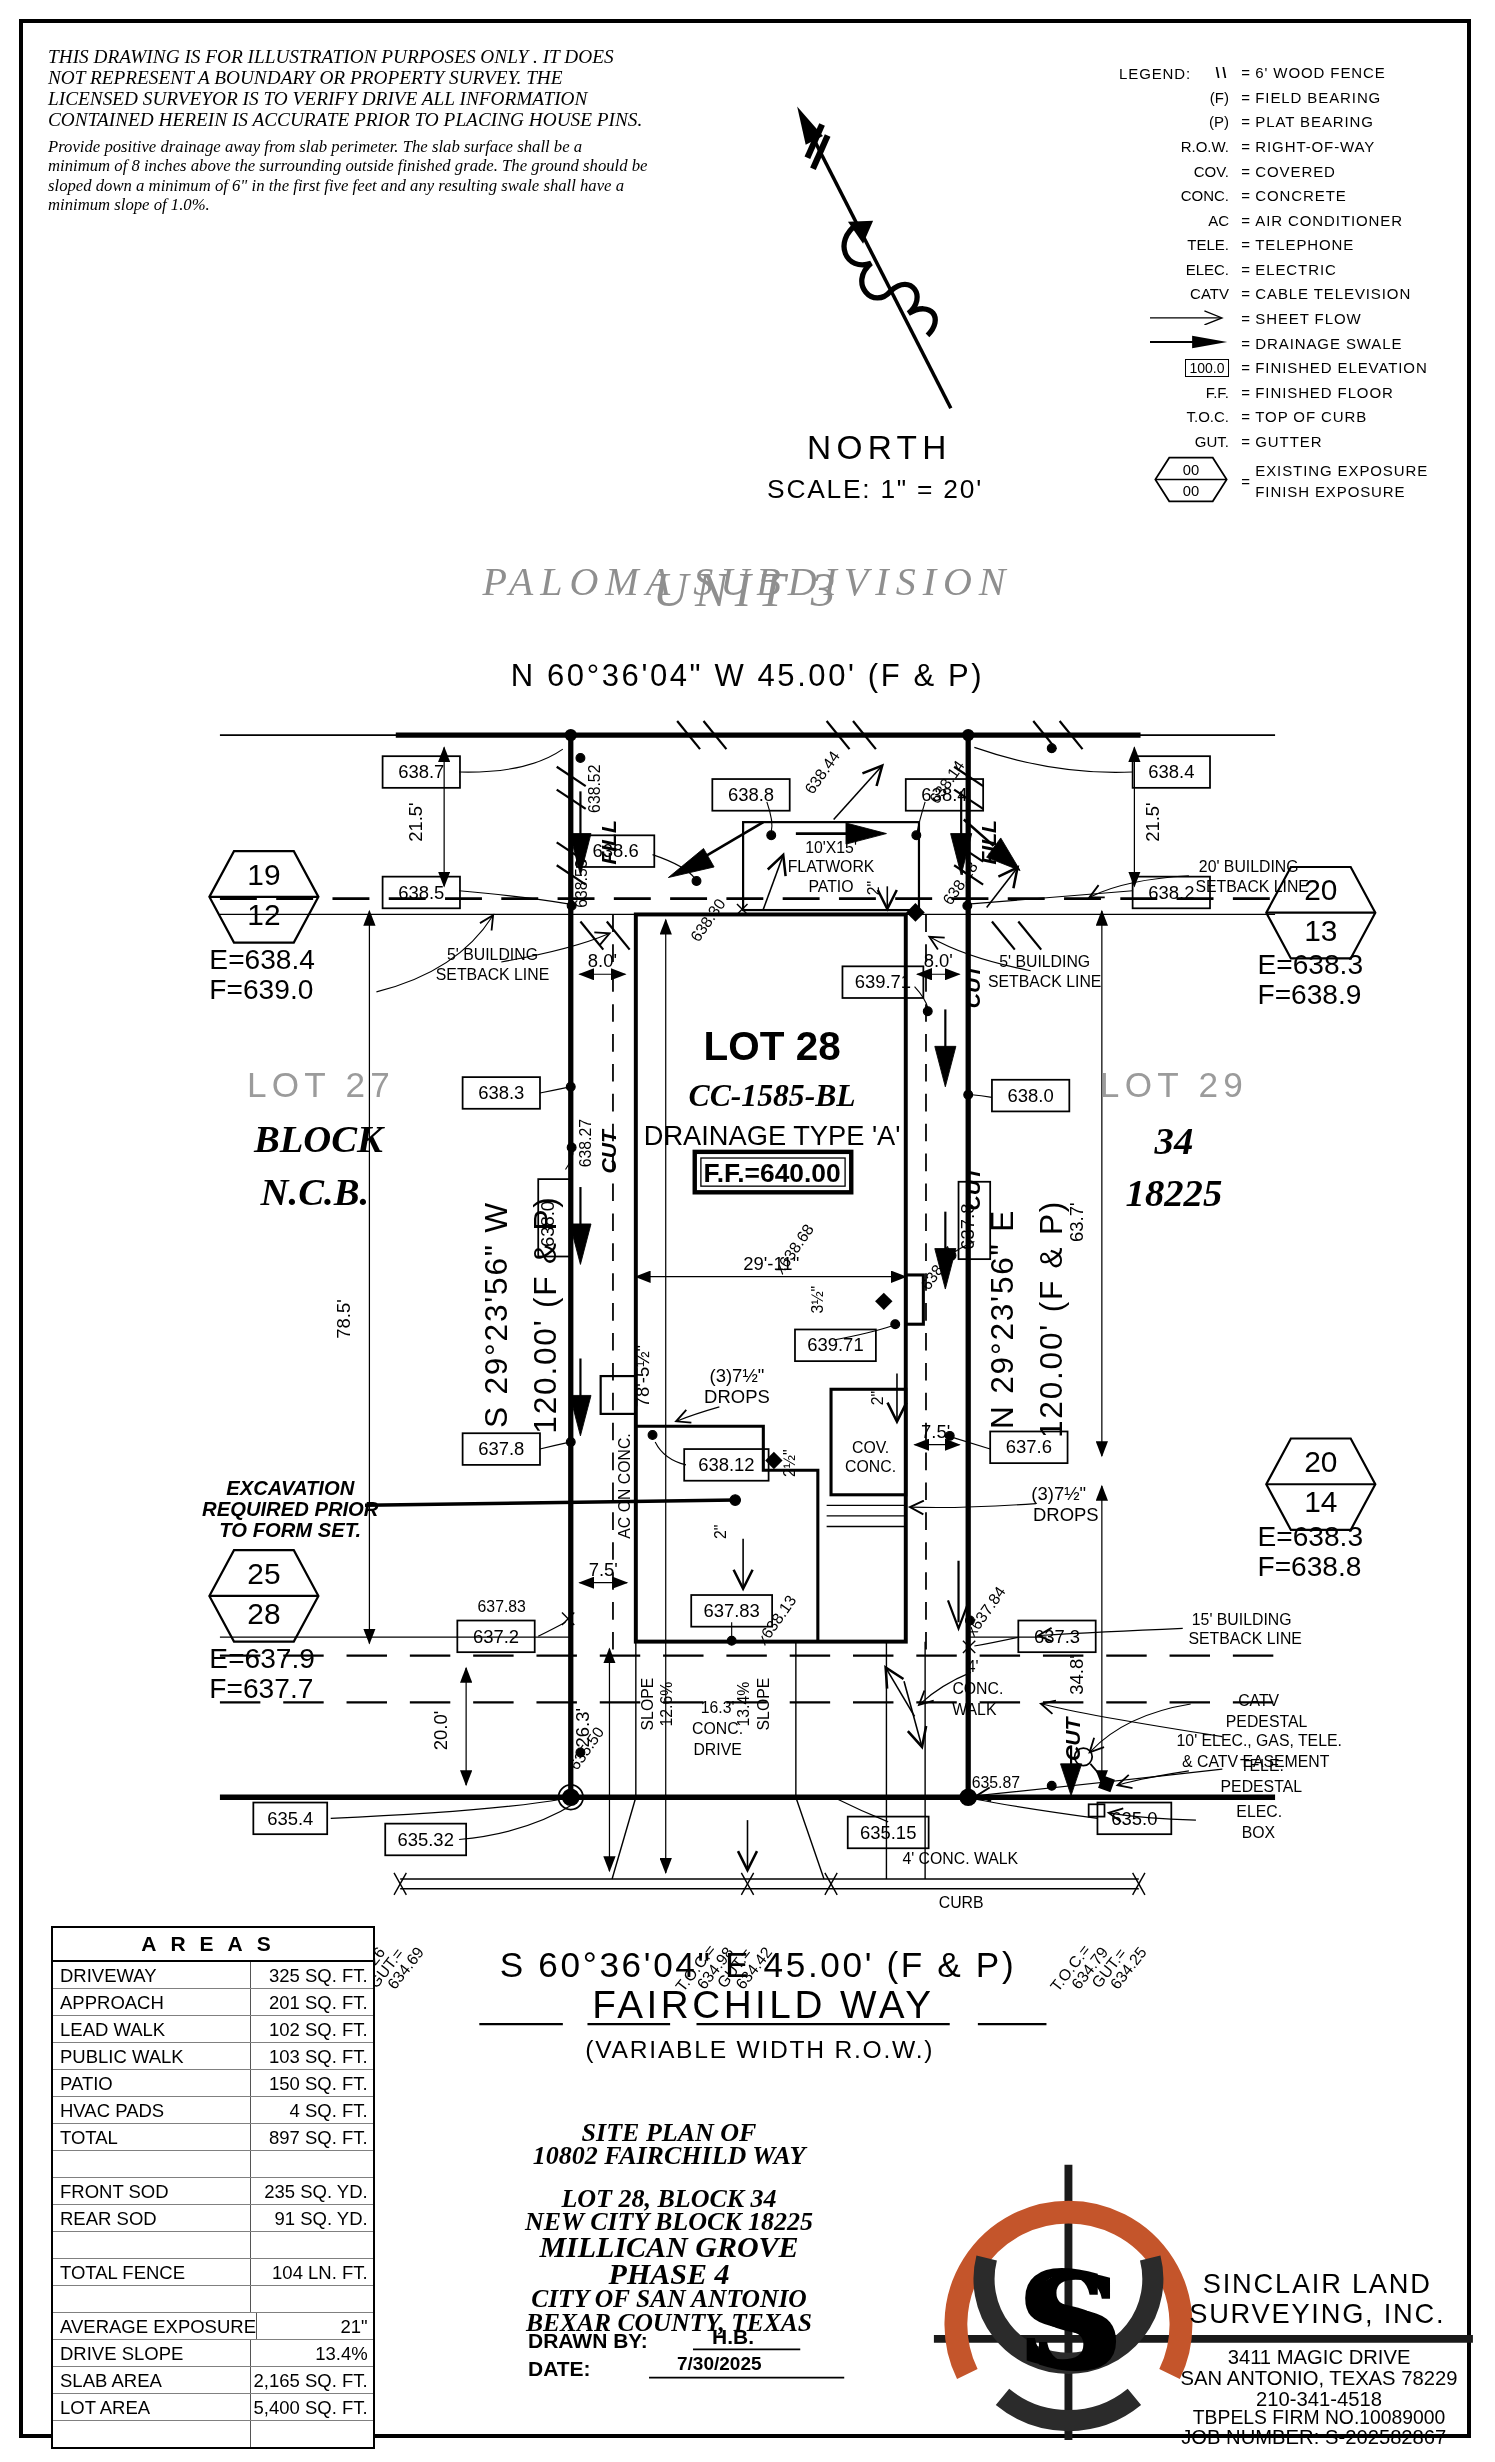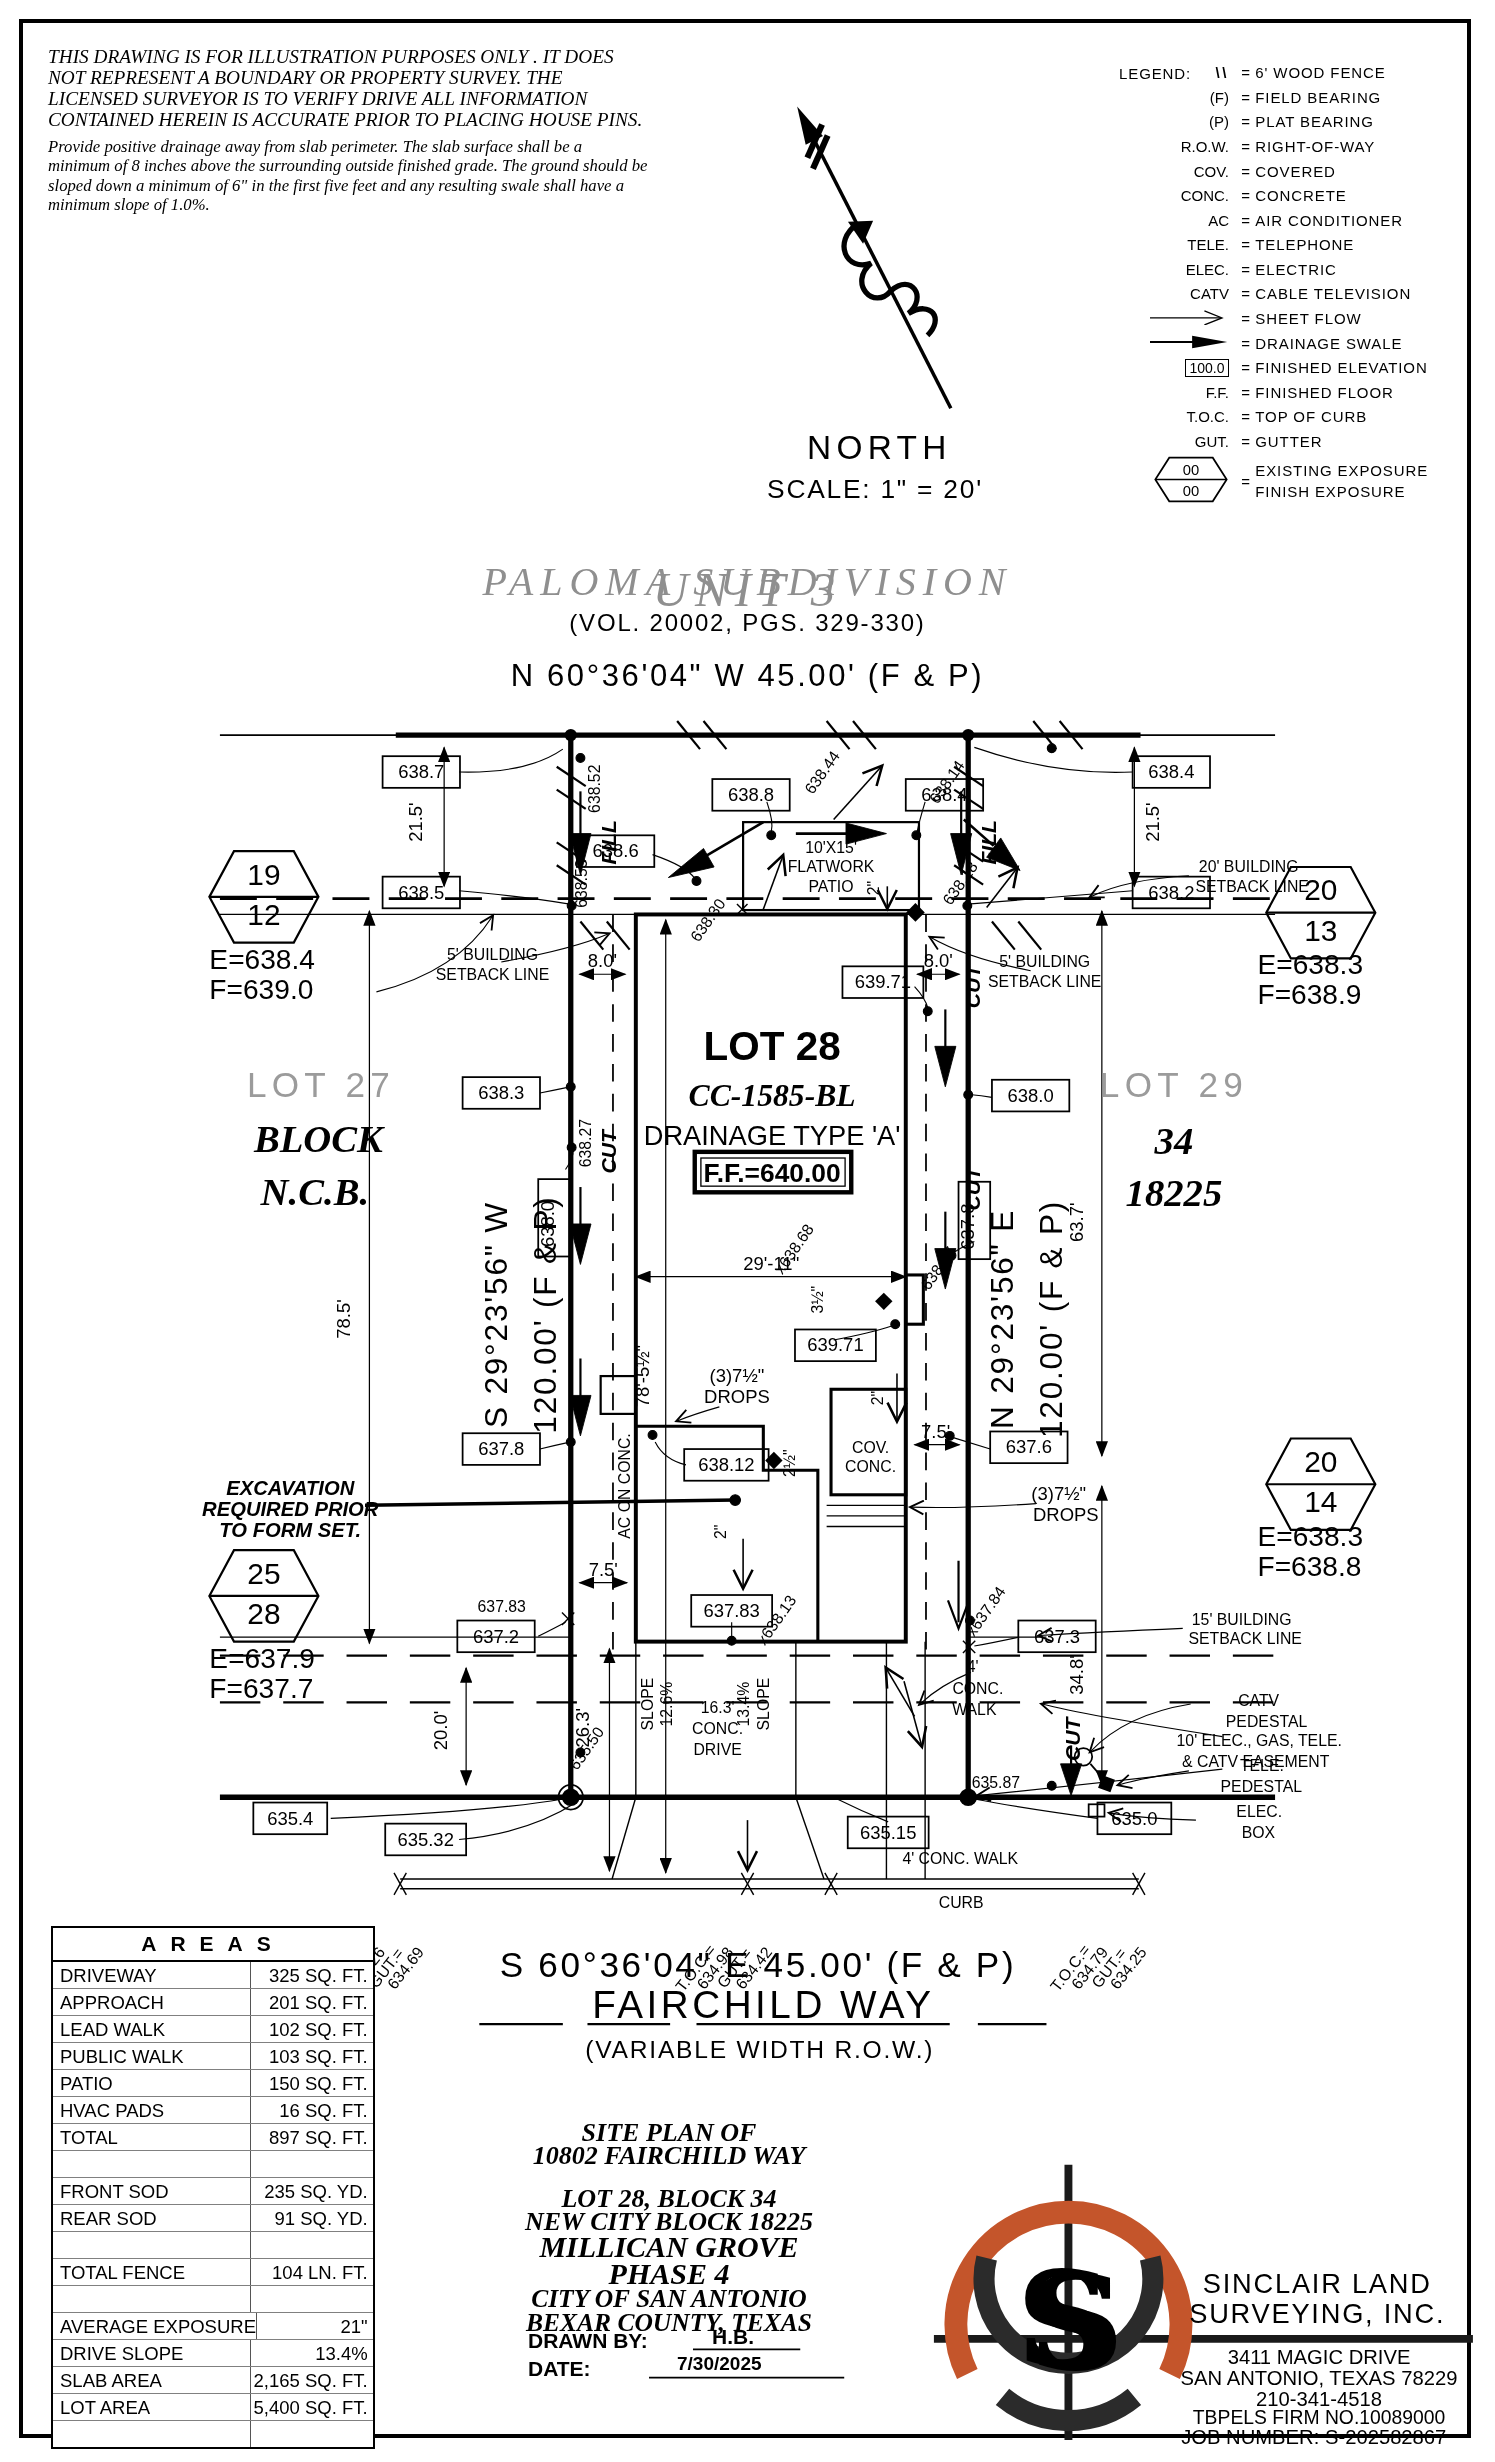--- a/index.html
+++ b/index.html
@@ -154,21 +154,20 @@
       <span class="leq">=</span>
       <span class="llab" style="line-height:21px;">
         <div>EXISTING EXPOSURE</div>
         <div>FINISH EXPOSURE</div>
       </span>
     </div>
   </div>
 
   <div class="abs gtitle" style="left:0;top:514px;width:1495px;text-align:center;font-size:40px;margin-top:44px;">PALOMA SUBDIVISION</div>
   <div class="abs gtitle" style="left:0;top:561px;width:1495px;text-align:center;font-size:49px;">UNIT 3</div>
-  <div class="abs" style="left:0;top:609px;width:1495px;text-align:center;font-size:24px;letter-spacing:1.8px;">(VOL. 20002, PGS. 329-330)</div>
   <div class="abs" style="left:0;top:658px;width:1495px;text-align:center;font-size:31px;letter-spacing:2.6px;">N 60°36'04" W 45.00' (F &amp; P)</div>
 
   <svg class="abs" style="left:0;top:0;" width="1495" height="2462" viewBox="0 0 1700 2800">
     <defs>
       <marker id="mf" markerWidth="14" markerHeight="10" refX="12" refY="5" orient="auto-start-reverse">
           <polygon points="0,0 13,5 0,10" fill="#000"></polygon>
         </marker>
       <marker id="ma" markerWidth="16" markerHeight="14" refX="13" refY="7" orient="auto">
           <path d="M2,1 L14,7 L2,13" fill="none" stroke="#000" stroke-width="1.6"></path>
         </marker>
@@ -665,21 +664,21 @@
     <div class="arow">
         <div class="al">PUBLIC WALK</div>
         <div class="av">103 SQ. FT.</div>
       </div>
     <div class="arow">
         <div class="al">PATIO</div>
         <div class="av">150 SQ. FT.</div>
       </div>
     <div class="arow">
         <div class="al">HVAC PADS</div>
-        <div class="av">16 SQ. FT.</div>
+        <div class="av">4 SQ. FT.</div>
       </div>
     <div class="arow">
         <div class="al">TOTAL</div>
         <div class="av">897 SQ. FT.</div>
       </div>
     <div class="arow">
         <div class="al"></div>
         <div class="av"></div>
       </div>
     <div class="arow">

